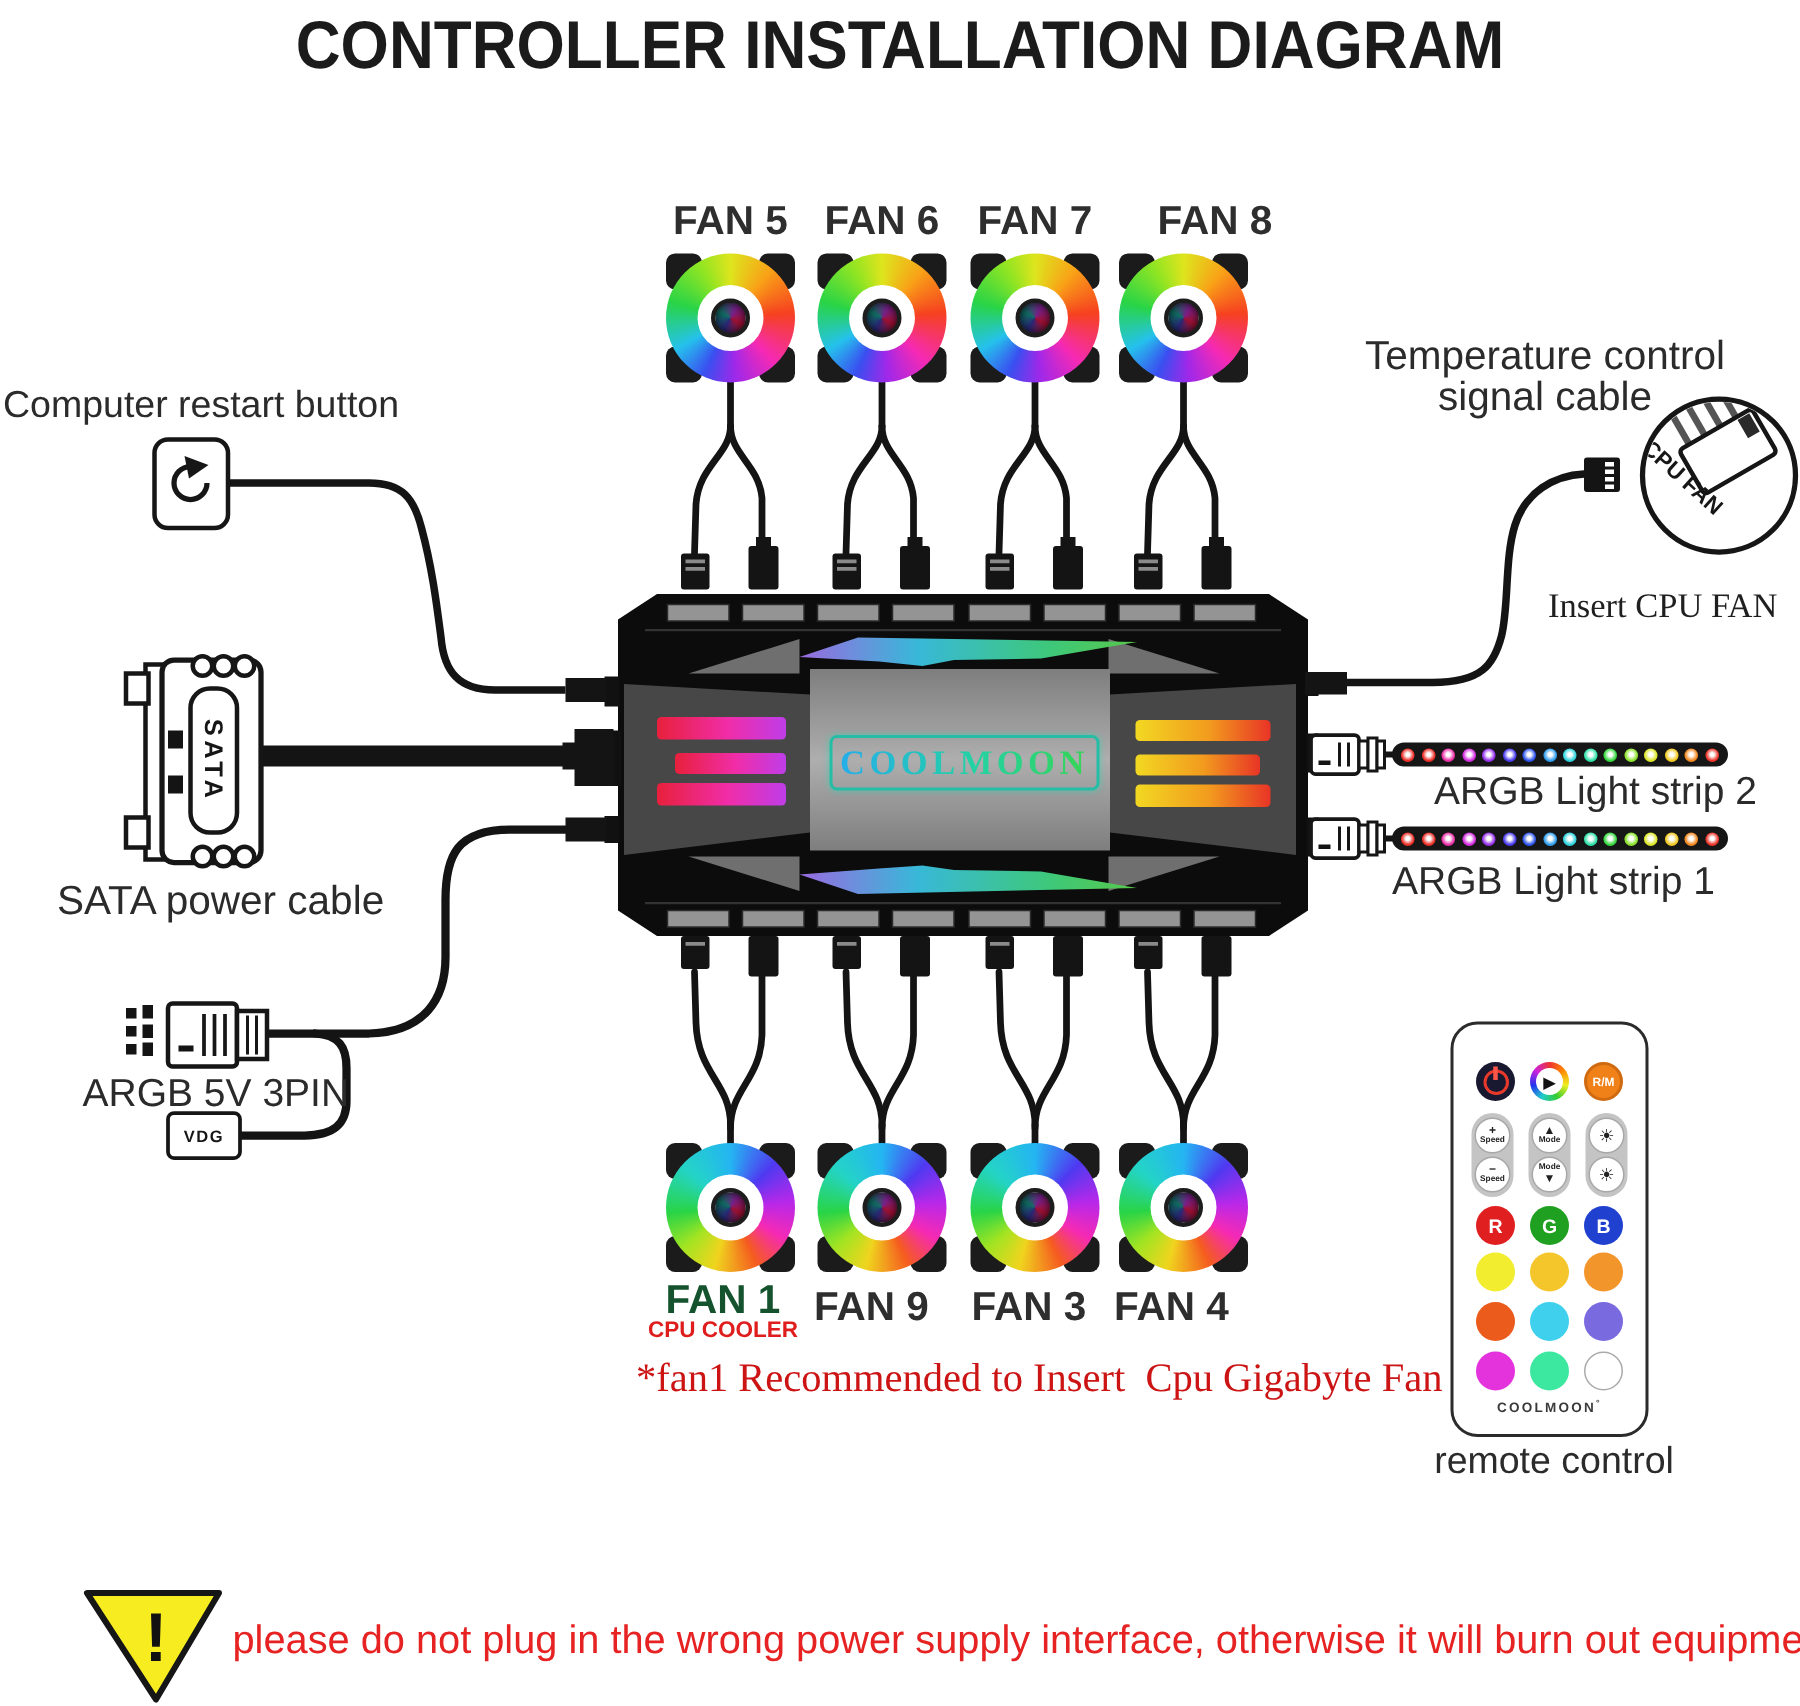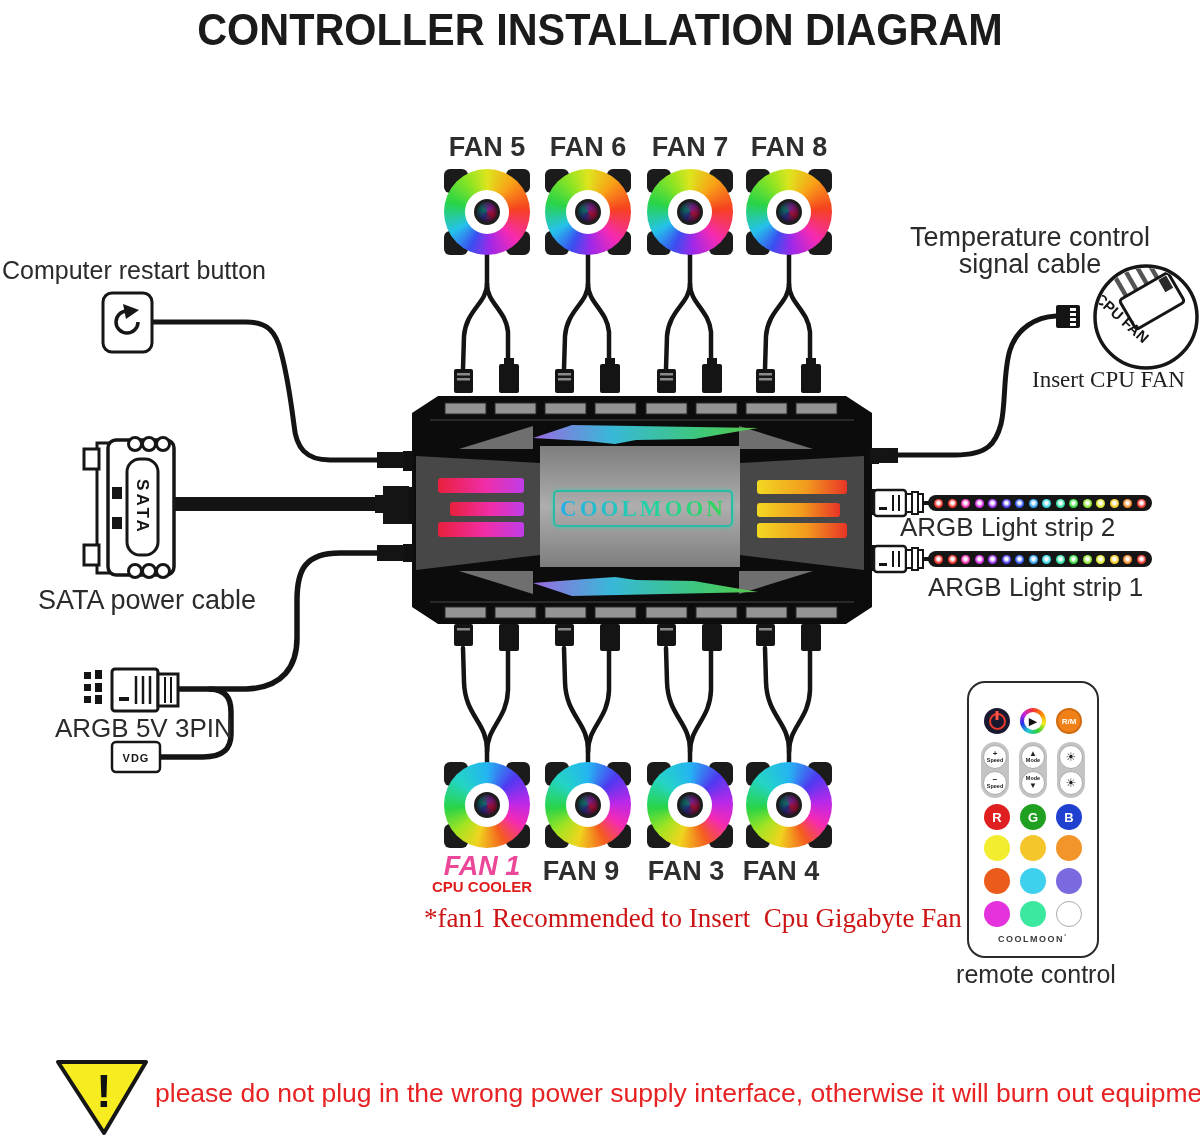--- a/index.html
+++ b/index.html
@@ -5,23 +5,23 @@
   html,body{margin:0;padding:0;background:#fff;}
   #canvas{position:relative;width:1200px;height:1137px;background:#fff;overflow:hidden;
           font-family:"Liberation Sans",sans-serif;color:#222;}
   .abs{position:absolute;}
   svg{position:absolute;left:0;top:0;}
   
   .title{left:0;top:4px;width:1200px;text-align:center;font-size:45px;font-weight:700;
          color:#1b1b1b;transform:scaleX(.92);letter-spacing:0px;white-space:nowrap;}
   .lbl{color:#2b2b2b;font-size:26px;white-space:nowrap;}
   .fan-lbl{font-size:27px;font-weight:600;color:#2e2e2e;transform:translateX(-50%);white-space:nowrap;}
-  .fan-lbl.red{color:#ec4899;font-style:italic;}
+  .fan-lbl.red{color:#14532d;}
   .sub-lbl{font-size:15px;font-weight:700;color:#e01d1d;transform:translateX(-50%);white-space:nowrap;}
-  .serif{font-family:"Liberation Serif",serif;}
+  .serif{font-family:"Liberation Serif",serif;margin-top:24px;}
   .note-red{font-family:"Liberation Serif",serif;color:#cc1414;font-size:27px;white-space:pre;}
   .warn-red{color:#e62222;font-size:26.5px;white-space:nowrap;}
   .center{text-align:center;}
   
   .fan{position:absolute;width:86px;height:86px;}
   .fan .corner{position:absolute;width:24px;height:24px;background:#1b1b1b;border-radius:6px;}
   .fan .c-tl{left:0;top:0}.fan .c-tr{right:0;top:0}.fan .c-bl{left:0;bottom:0}.fan .c-br{right:0;bottom:0}
   .fan .ring{position:absolute;inset:0;border-radius:50%;filter:blur(.5px) saturate(1.05);}
   .fan-top .ring{background:conic-gradient(from 0deg,#dde426,#f5a21e 40deg,#ef4323 85deg,#ee2cb0 135deg,#9b2ae2 175deg,#3b4fe9 205deg,#2bc0e9 240deg,#2fd24b 285deg,#93e32a 330deg,#dde426 360deg);}
   .fan-bot .ring{background:conic-gradient(from 0deg,#2ab4ee,#4f3ae9 45deg,#b42ae2 85deg,#ee2cb0 120deg,#ef5d23 155deg,#eed426 195deg,#a3e32a 230deg,#2fd24b 265deg,#2ad2c4 310deg,#2ab4ee 360deg);}
@@ -310,21 +310,21 @@
     <g>
       <polygon points="58,1062 146,1062 104,1133" fill="#f7ec1f" stroke="#161616" stroke-width="4" stroke-linejoin="round"></polygon>
     </g>
   </svg>
 
   <div class="abs title">CONTROLLER INSTALLATION DIAGRAM</div>
 
   <div class="abs fan-lbl" style="left:487px;top:132px">FAN 5</div>
   <div class="abs fan-lbl" style="left:588px;top:132px">FAN 6</div>
   <div class="abs fan-lbl" style="left:690px;top:132px">FAN 7</div>
-  <div class="abs fan-lbl" style="left:789px;top:132px">FAN 8</div>
+  <div class="abs fan-lbl" style="left:810px;top:132px">FAN 8</div>
 
   <div class="fan fan-top" style="left:444px;top:169px">
     <div class="corner c-tl"></div>
       <div class="corner c-tr"></div>
     <div class="corner c-bl"></div>
       <div class="corner c-br"></div>
     <div class="ring"></div>
       <div class="inner"></div>
       <div class="hub"></div>
   </div>
@@ -418,21 +418,21 @@
       <span class="led" style="background: radial-gradient(circle at 50% 45%, rgb(255, 255, 255) 18%, rgb(47, 157, 238) 60%);"></span>
       <span class="led" style="background: radial-gradient(circle at 50% 45%, rgb(255, 255, 255) 18%, rgb(47, 211, 222) 60%);"></span>
       <span class="led" style="background: radial-gradient(circle at 50% 45%, rgb(255, 255, 255) 18%, rgb(47, 224, 168) 60%);"></span>
       <span class="led" style="background: radial-gradient(circle at 50% 45%, rgb(255, 255, 255) 18%, rgb(53, 216, 60) 60%);"></span>
       <span class="led" style="background: radial-gradient(circle at 50% 45%, rgb(255, 255, 255) 18%, rgb(140, 226, 44) 60%);"></span>
       <span class="led" style="background: radial-gradient(circle at 50% 45%, rgb(255, 255, 255) 18%, rgb(220, 230, 40) 60%);"></span>
       <span class="led" style="background: radial-gradient(circle at 50% 45%, rgb(255, 255, 255) 18%, rgb(242, 200, 34) 60%);"></span>
       <span class="led" style="background: radial-gradient(circle at 50% 45%, rgb(255, 255, 255) 18%, rgb(242, 135, 30) 60%);"></span>
       <span class="led" style="background: radial-gradient(circle at 50% 45%, rgb(255, 255, 255) 18%, rgb(238, 53, 42) 60%);"></span>
     </div>
-  <div class="abs lbl" style="left:900px;top:512px;width:200px;text-align:center">ARGB Light strip 2</div>
+  <div class="abs lbl" style="left:956px;top:512px;width:200px;text-align:center">ARGB Light strip 2</div>
   <div class="strip" style="left:928px;top:551px">
       <span class="led" style="background: radial-gradient(circle at 50% 45%, rgb(255, 255, 255) 18%, rgb(238, 47, 40) 60%);"></span>
       <span class="led" style="background: radial-gradient(circle at 50% 45%, rgb(255, 255, 255) 18%, rgb(238, 47, 40) 60%);"></span>
       <span class="led" style="background: radial-gradient(circle at 50% 45%, rgb(255, 255, 255) 18%, rgb(234, 47, 166) 60%);"></span>
       <span class="led" style="background: radial-gradient(circle at 50% 45%, rgb(255, 255, 255) 18%, rgb(211, 44, 224) 60%);"></span>
       <span class="led" style="background: radial-gradient(circle at 50% 45%, rgb(255, 255, 255) 18%, rgb(150, 50, 236) 60%);"></span>
       <span class="led" style="background: radial-gradient(circle at 50% 45%, rgb(255, 255, 255) 18%, rgb(74, 60, 238) 60%);"></span>
       <span class="led" style="background: radial-gradient(circle at 50% 45%, rgb(255, 255, 255) 18%, rgb(47, 85, 238) 60%);"></span>
       <span class="led" style="background: radial-gradient(circle at 50% 45%, rgb(255, 255, 255) 18%, rgb(47, 157, 238) 60%);"></span>
       <span class="led" style="background: radial-gradient(circle at 50% 45%, rgb(255, 255, 255) 18%, rgb(47, 211, 222) 60%);"></span>

